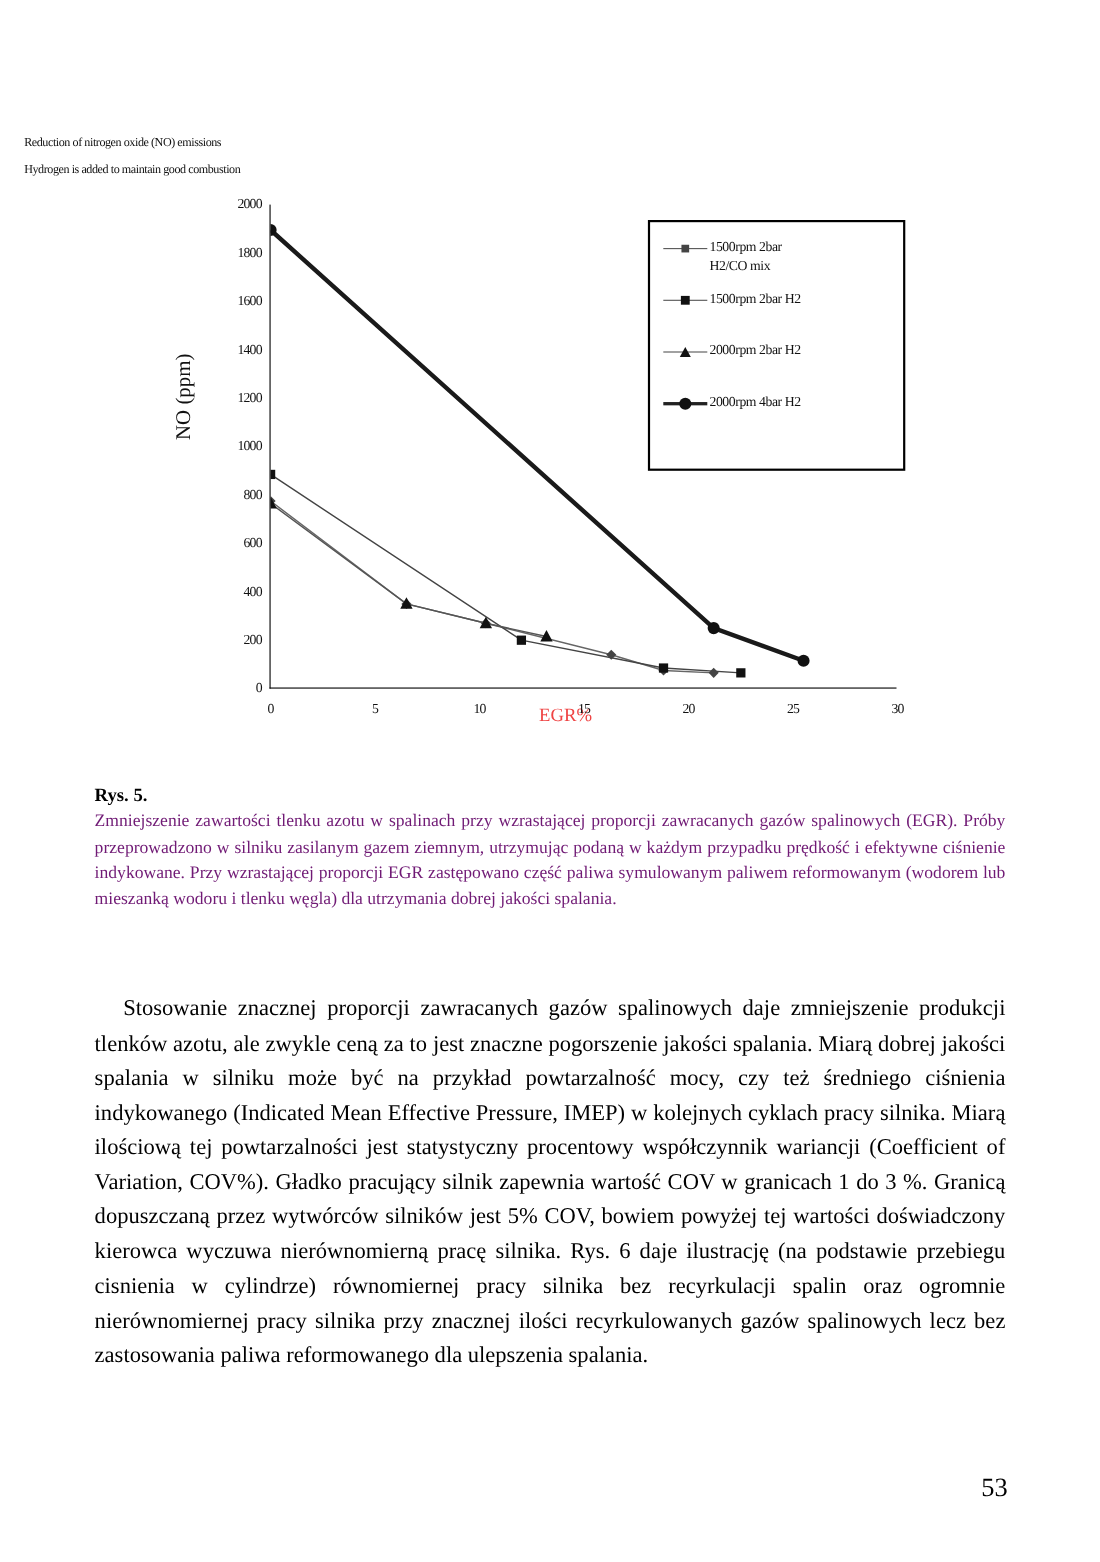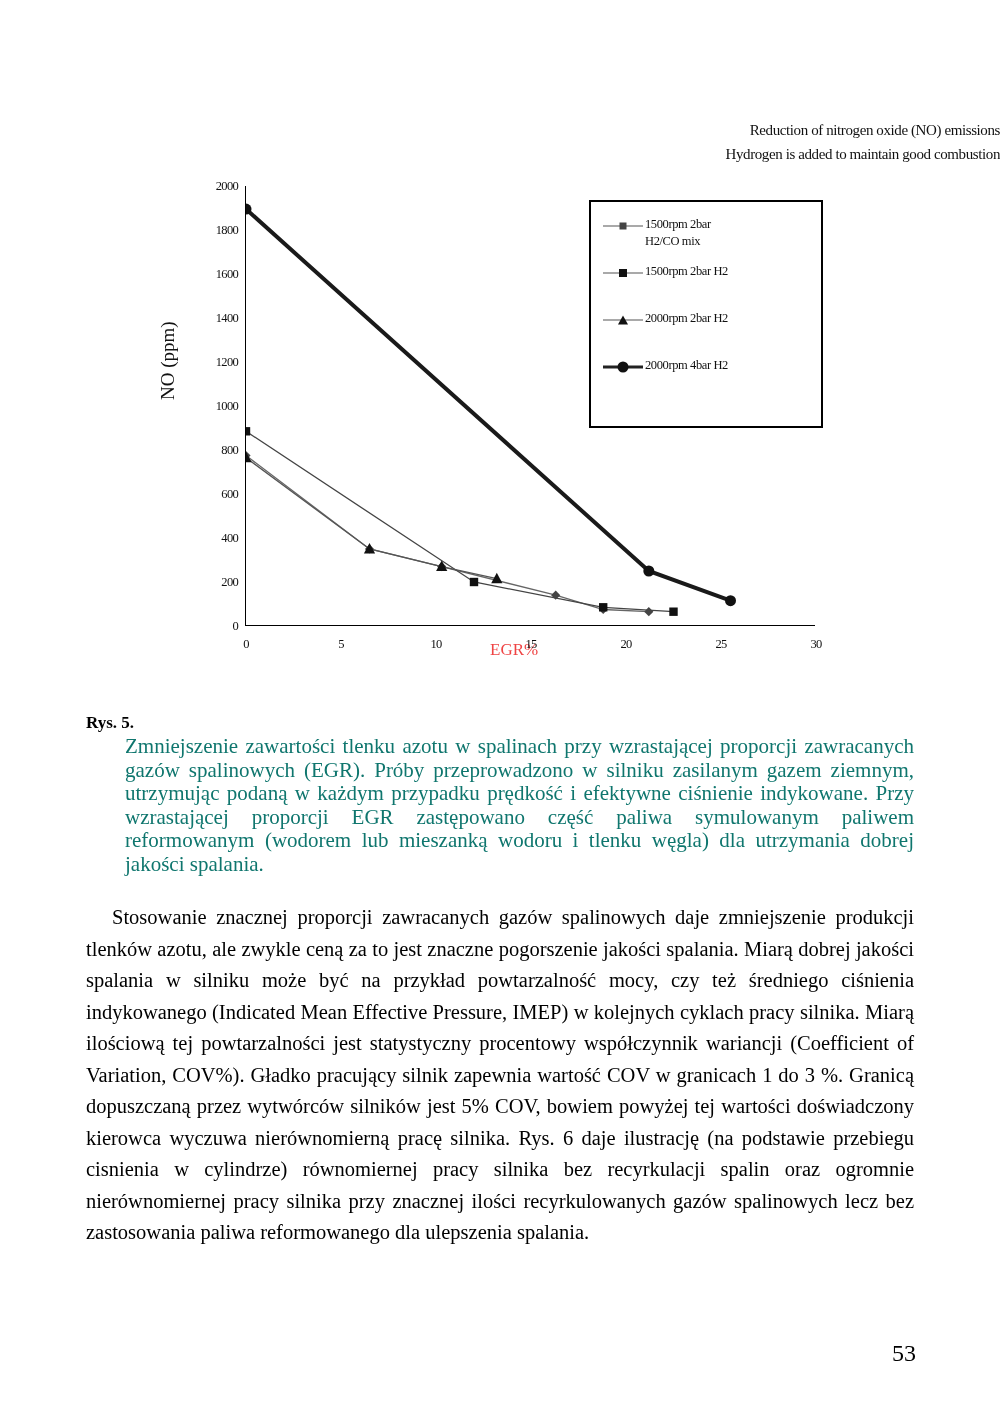--- a/index.html
+++ b/index.html
@@ -23,26 +23,27 @@
   }
 
   
   .figure-block {
     position: absolute;
     left: 0;
     top: 118px;
     width: 1000px;
   }
   .fig-title {
-    text-align: right;
-    font-family: "Liberation Serif", serif;
-    font-size: 15px;
+    text-align: left;
+    font-family: "Liberation Serif", serif;
+    font-size: 11px;
     line-height: 24px;
     letter-spacing: -0.4px;
     color: #111;
+    padding-left: 22px;
   }
   .fig-title div { white-space: nowrap; }
 
   .chart-wrap {
     position: relative;
     margin: 12px auto 0 auto;
     width: 730px;
     height: 480px;
   }
   .chart-area {
@@ -155,26 +156,25 @@
     top: 713px;
     width: 828px;
   }
   .cap-title {
     font-size: 17px;
     font-weight: bold;
     font-family: "Liberation Serif", serif;
     margin-bottom: 2px;
   }
   .cap-body {
-    font-size: 21px;
+    font-size: 16px;
     line-height: 23.5px;
     text-align: justify;
     font-family: "Liberation Serif", serif;
-    color: #0f766e;
-    margin-left: 39px;
+    color: #701a75;
   }
 
   
   .body-text {
     position: absolute;
     left: 86px;
     top: 902px;
     width: 828px;
     font-size: 20.5px;
     line-height: 31.5px;

